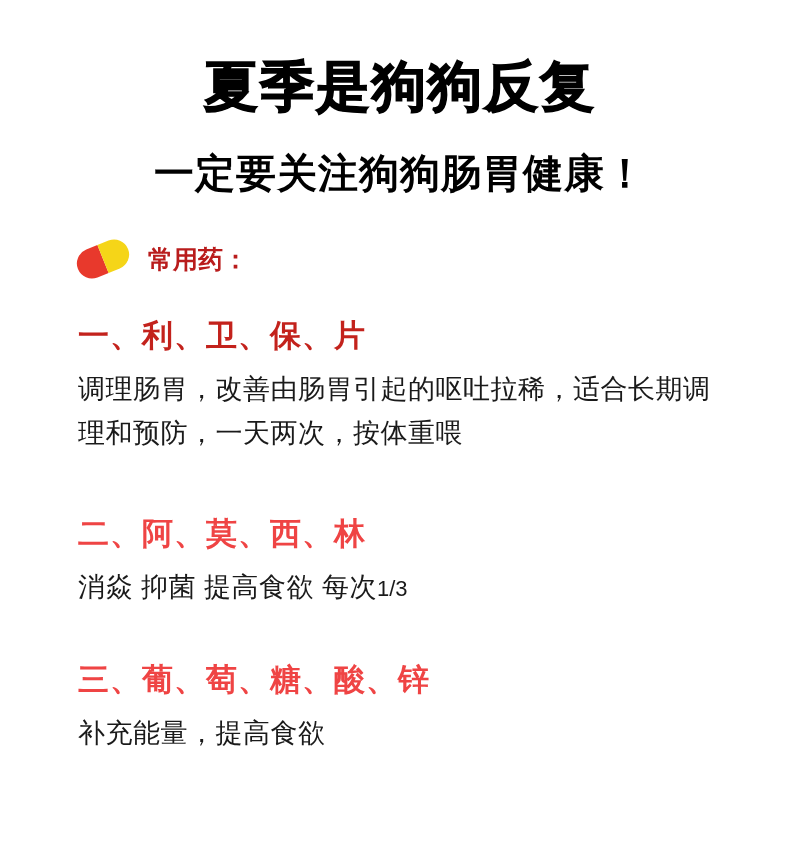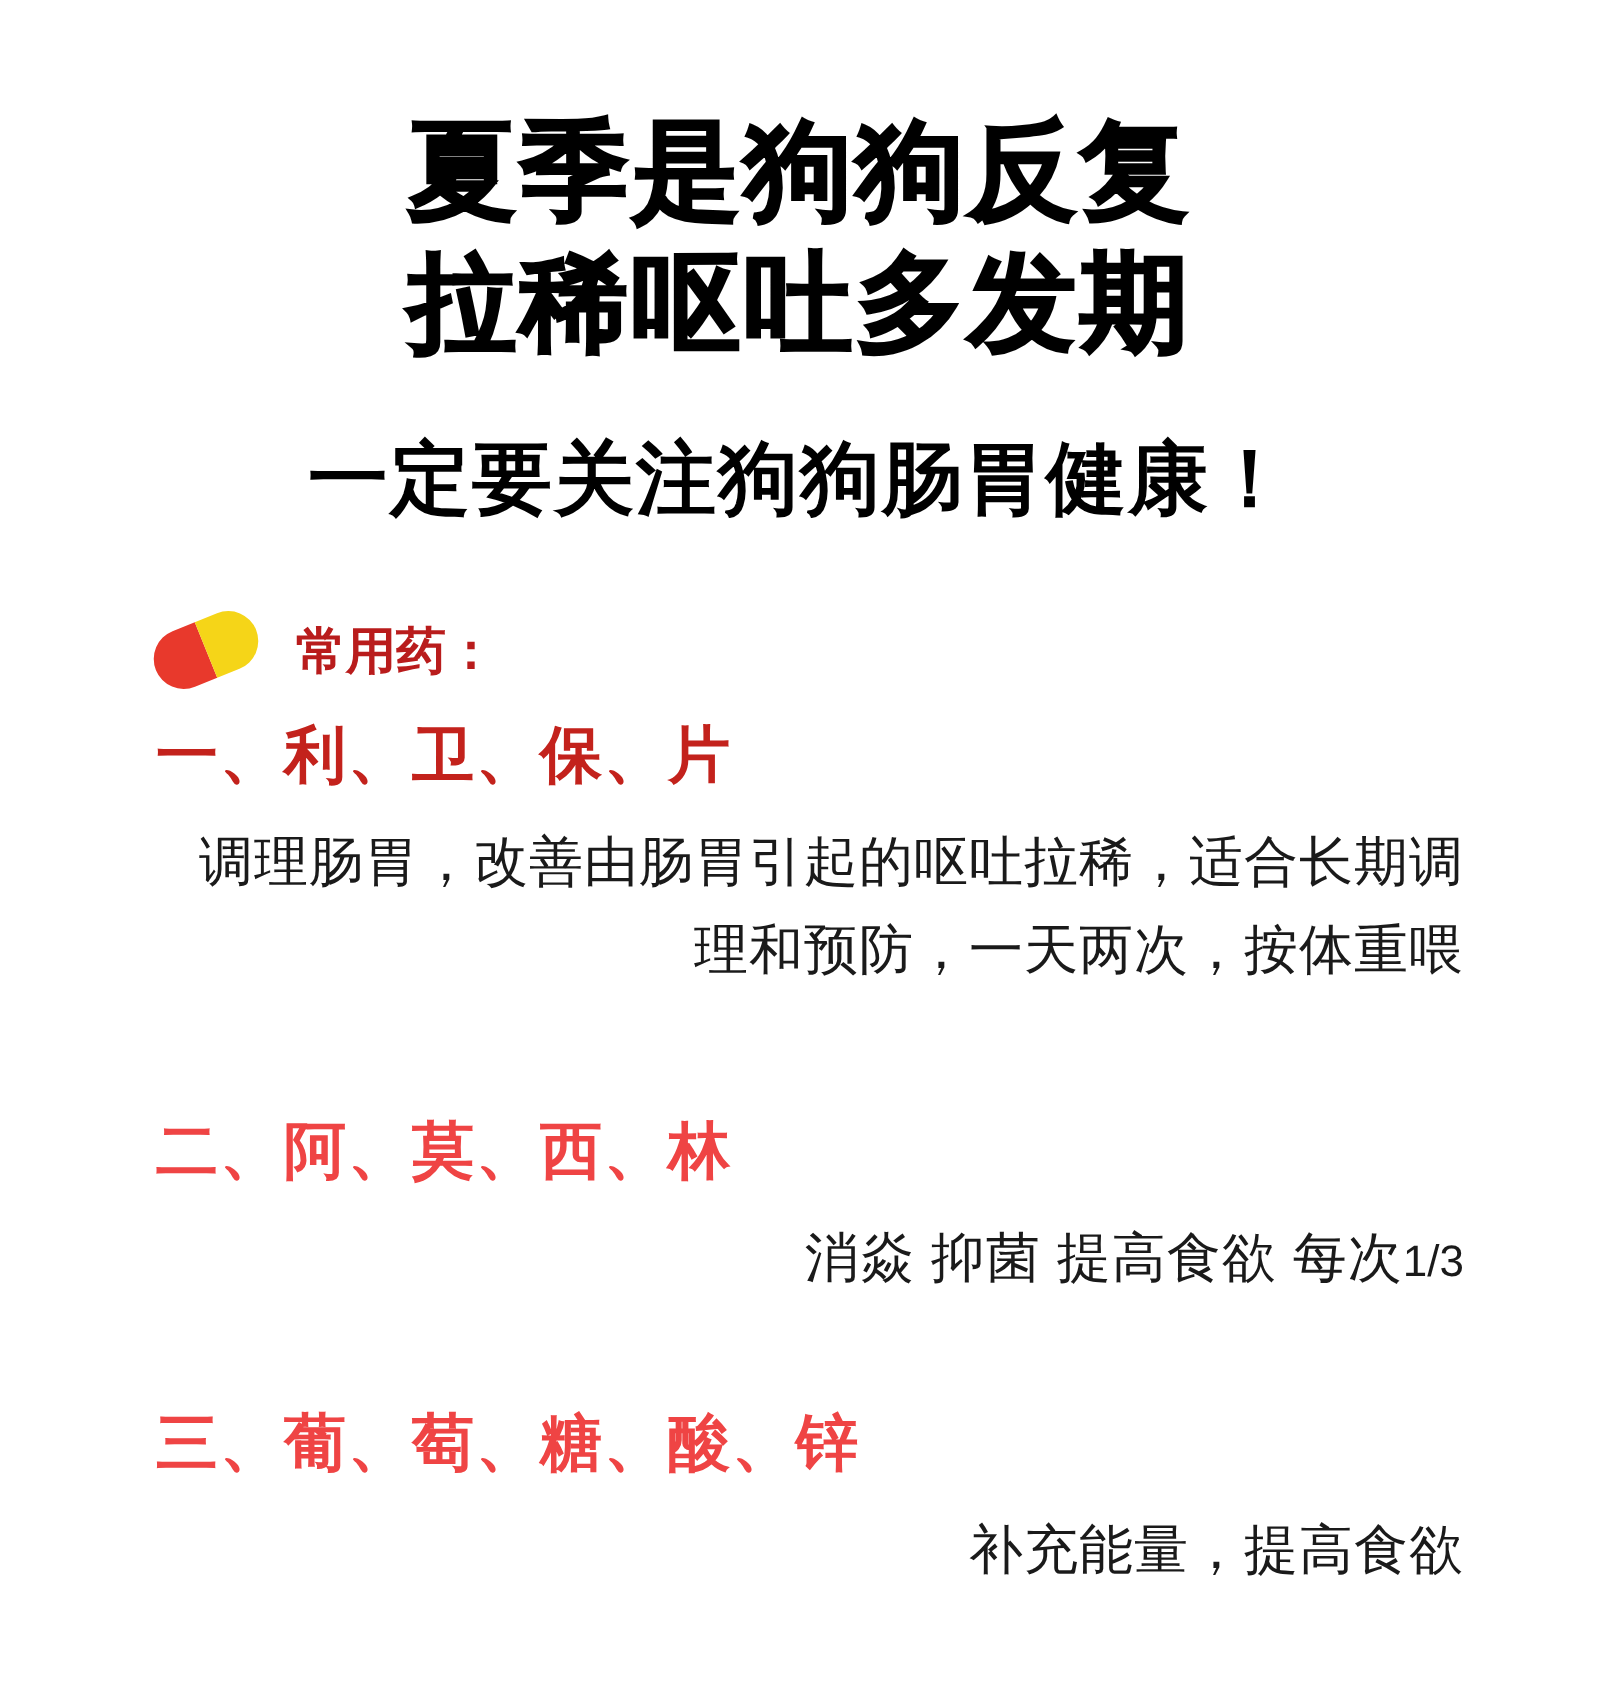--- a/index.html
+++ b/index.html
@@ -70,55 +70,53 @@
     border-radius: 0 15px 15px 0;
   }
   .common-meds-label {
     font-size: 25px;
     font-weight: bold;
     color: #b91c1c;
   }
   .section {
     padding-left: 10px;
   }
-  .sec-1 { margin-top: 16px; }
+  .sec-1 { margin-top: 40px; }
   .sec-2 { margin-top: 58px; }
   .sec-3 { margin-top: 50px; }
 
   .sec-head {
     font-size: 31px;
     font-weight: bold;
     letter-spacing: 1px;
     line-height: 1.3;
   }
   .sec-head.red { color: #c3221c; }
   .sec-head.black { color: #ef4444; }
 
   .sec-body {
     margin-top: 12px;
     font-size: 27px;
     line-height: 1.62;
     color: #1a1a1a;
     letter-spacing: 0.5px;
     max-width: 664px;
-    text-align: right;
   }
   .frac {
     font-size: 22px;
     letter-spacing: 0;
   }
 </style>
 </head>
 <body>
 
 <div class="page">
 
   <div class="title-block">
     <div class="title-line">夏季是狗狗反复</div>
-    <div class="title-line">拉稀呕吐多发期</div>
   </div>
 
   <div class="subtitle">一定要关注狗狗肠胃健康！</div>
 
   <div class="common-meds">
     <span class="pill-icon">
       <span class="half-left"></span>
       <span class="half-right"></span>
     </span>
     <span class="common-meds-label">常用药：</span>

